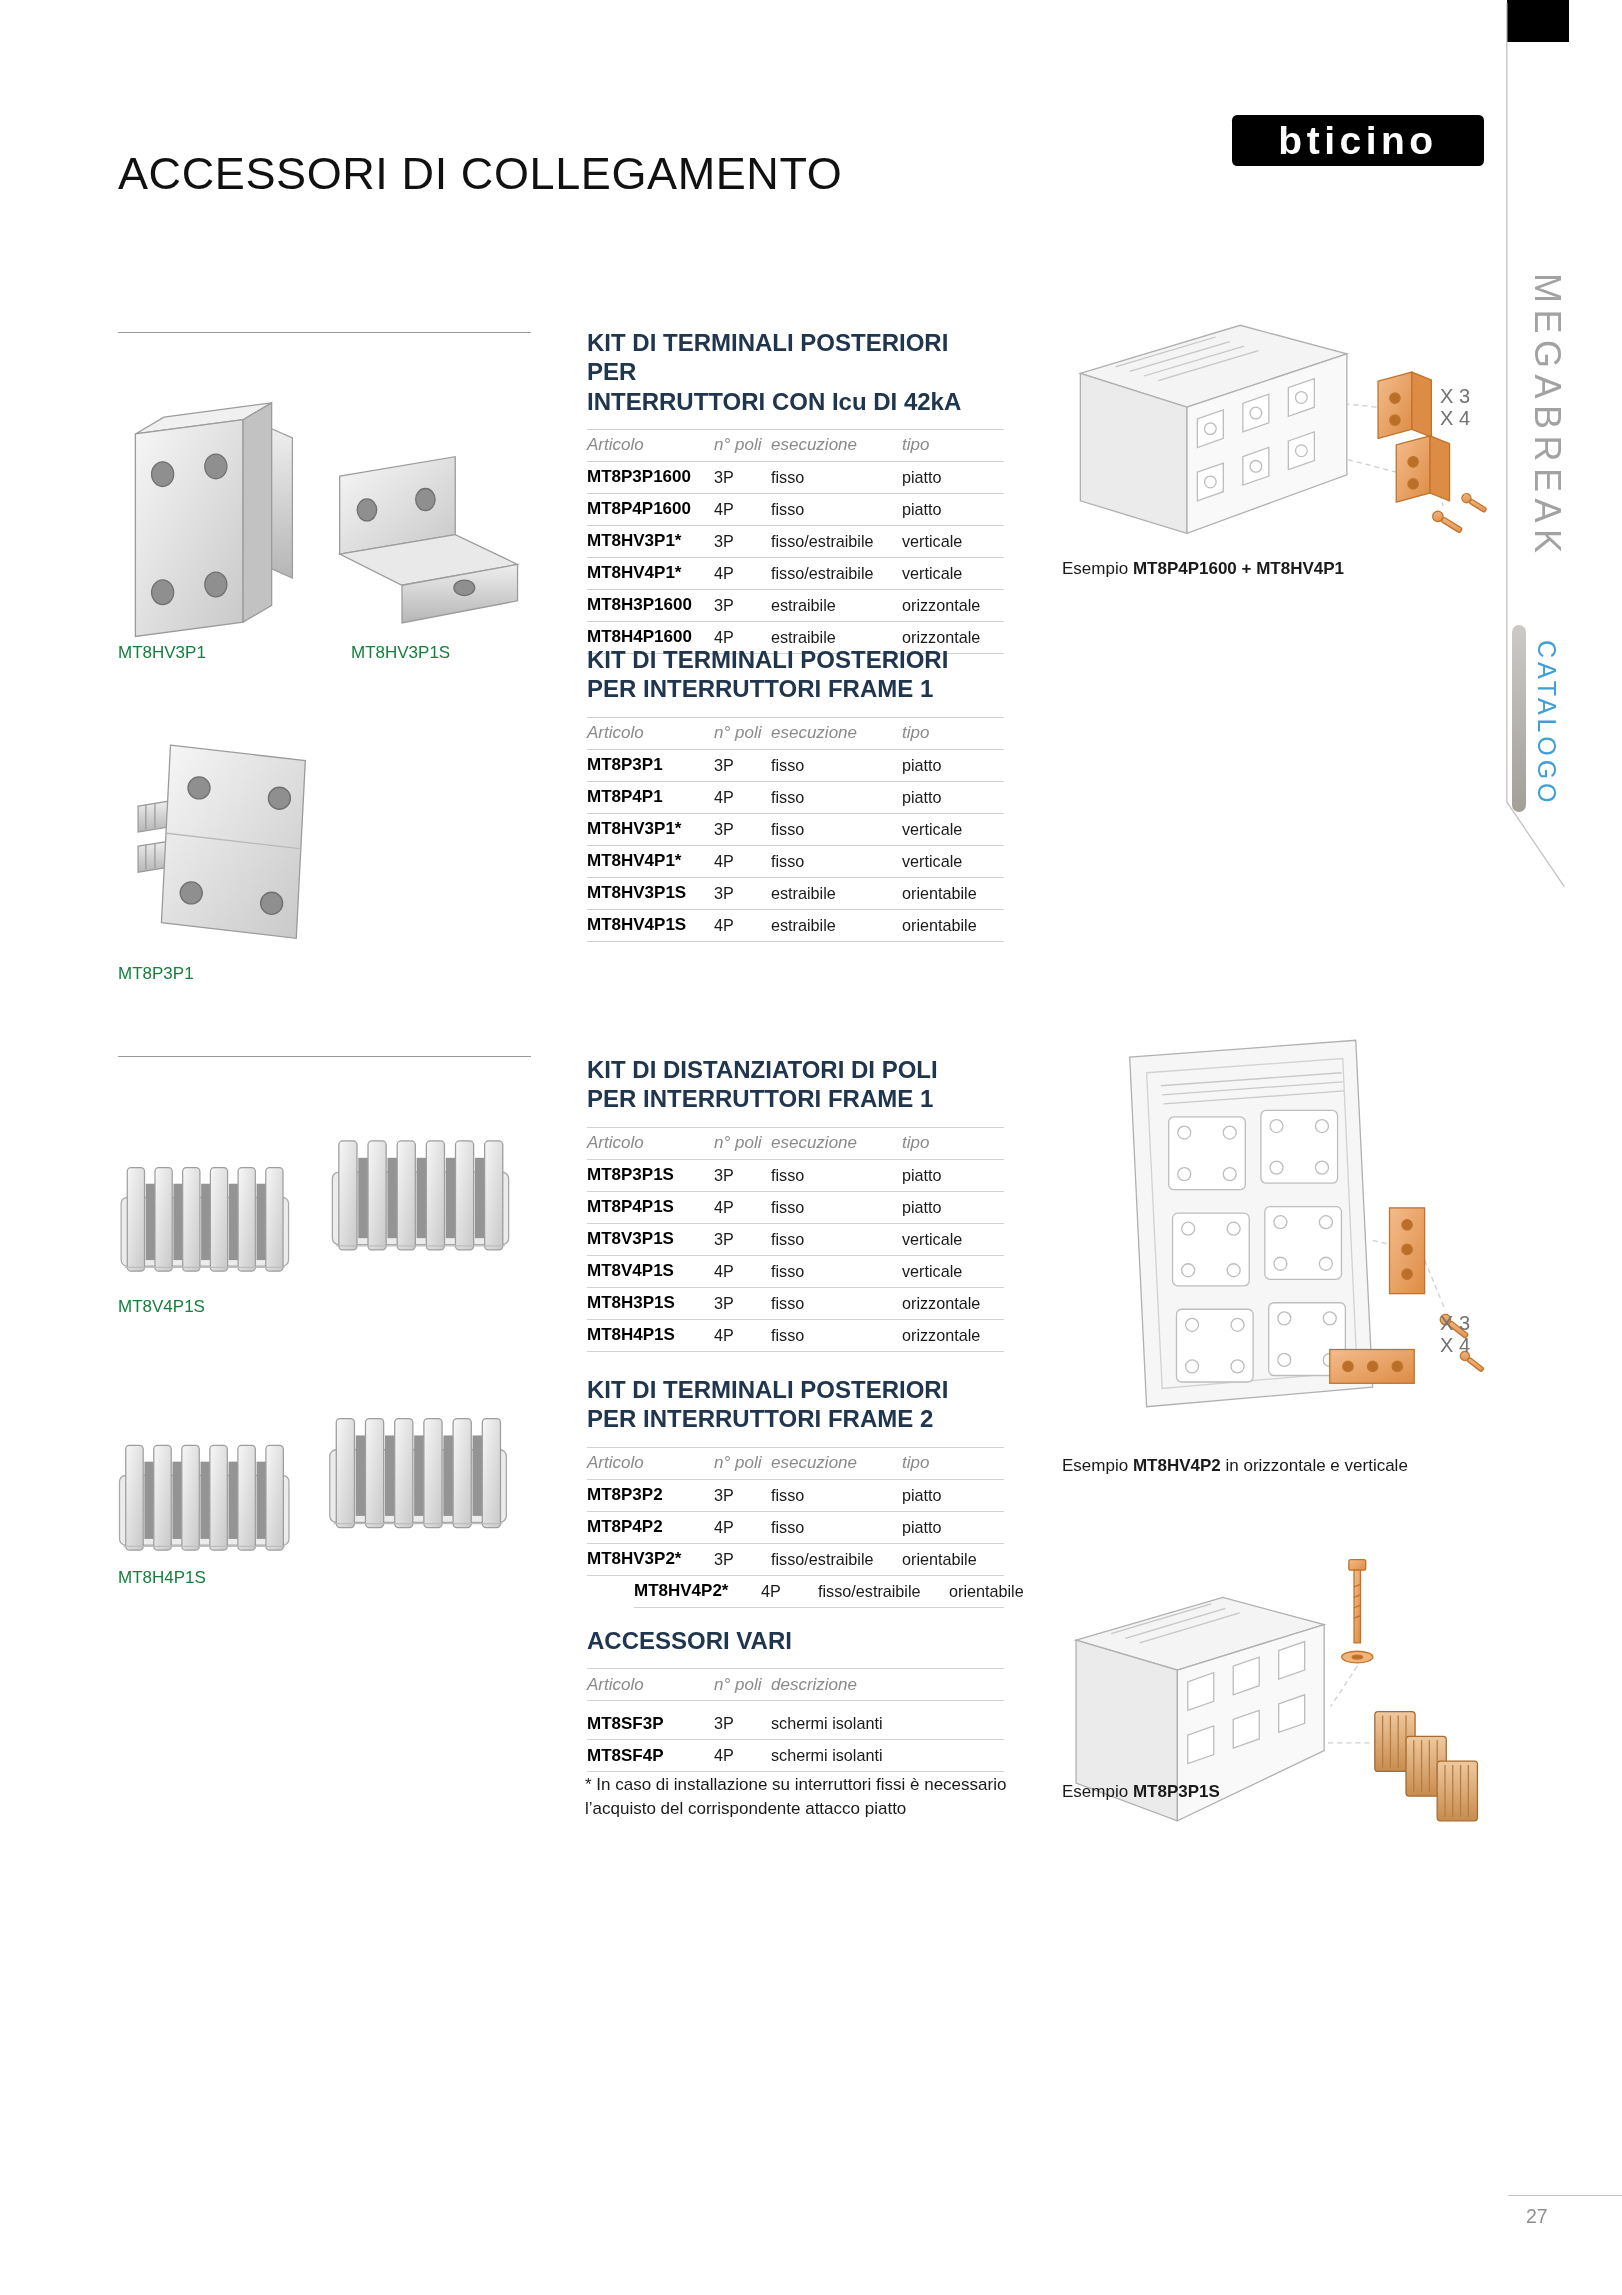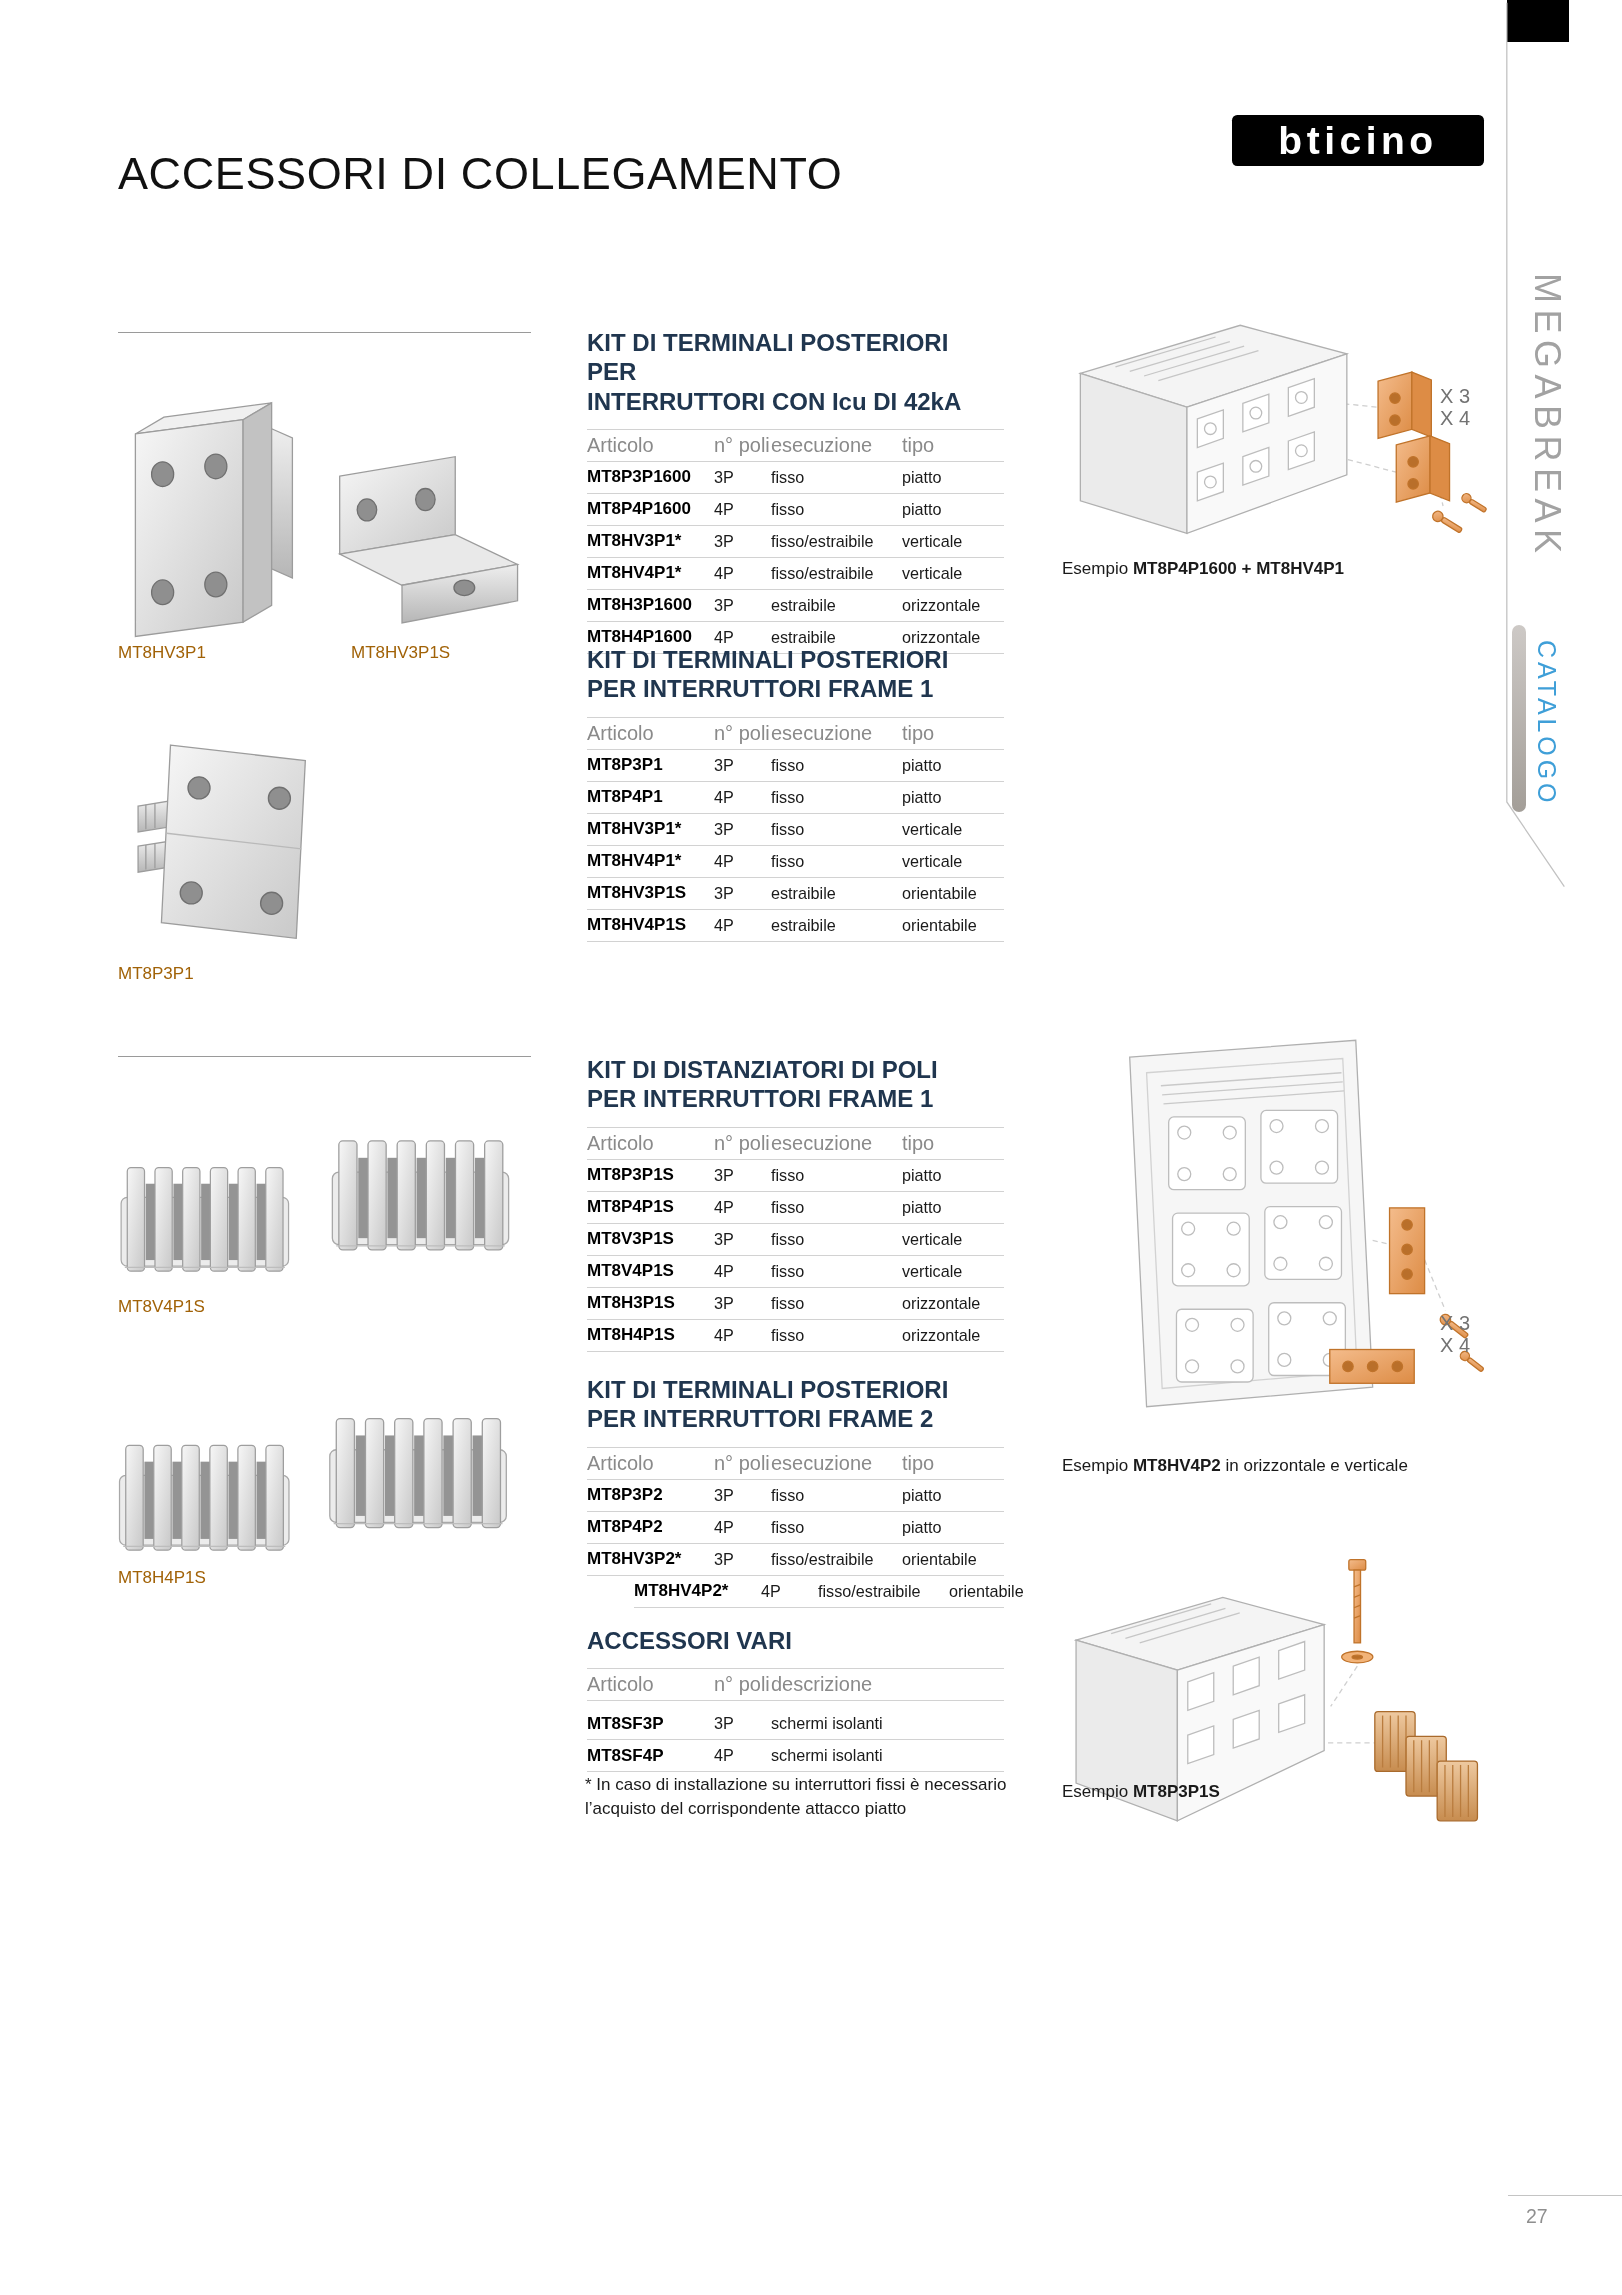--- a/index.html
+++ b/index.html
@@ -18,27 +18,27 @@
   .megabreak{font-size:36px;letter-spacing:6.5px;color:#a2a2a2;}
   .catalogo{font-size:25px;letter-spacing:3.9px;color:#3f9fd8;}
   .tabbar{width:14.3px;height:187px;border-radius:7.1px;background:linear-gradient(180deg,#cdc9c6,#a39e98);}
   .pagenum{font-size:19.5px;color:#8f8f8f;}
   .pageline{height:1.3px;background:#c4c4c4;}
   .lrule{height:1.3px;background:#9a9a9a;}
   
   .ptable{width:417px;}
   .ptable-title{font-weight:bold;font-size:24px;line-height:1.22;color:#20364f;margin:0 0 13px 0;white-space:pre-line;}
   .trow{display:grid;align-items:center;min-height:31px;border-bottom:1.3px solid #d2d2d2;}
-  .thead{border-top:1.3px solid #d2d2d2;color:#8a8a8a;font-size:20px;}
+  .thead{border-top:1.3px solid #d2d2d2;color:#8a8a8a;font-size:17px;font-style:italic;}
   .tcell{padding:1.3px 0;}
   .c-art{font-weight:bold;font-size:17px;color:#000;}
   .c-val{font-size:16.2px;color:#1a1a1a;}
   .footnote{font-size:17px;line-height:1.4;color:#1a1a1a;white-space:pre-line;width:429px;}
   
-  .plabel{font-size:17px;color:#a16207;}
+  .plabel{font-size:17px;color:#15803d;}
   .caption{font-size:17px;color:#1a1a1a;}
   .caption b{font-weight:bold;}
   .ann{font-size:20px;color:#737373;line-height:22px;}
 </style>
 </head>
 <body>
 
 <svg width="0" height="0" style="position:absolute" aria-hidden="true">
   <defs>
     <linearGradient id="gMetal" x1="0" y1="0" x2="1" y2="1">

